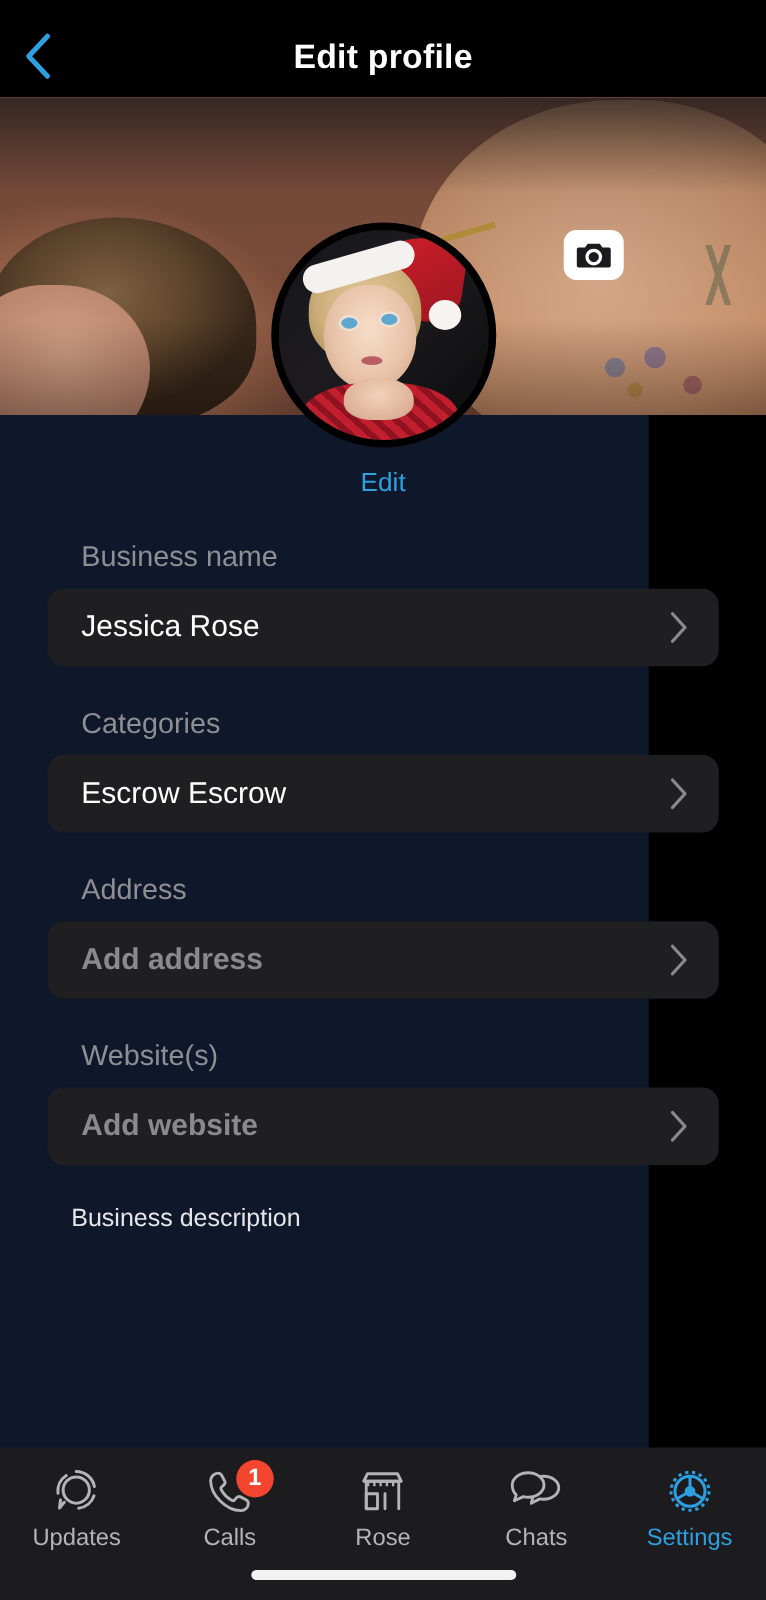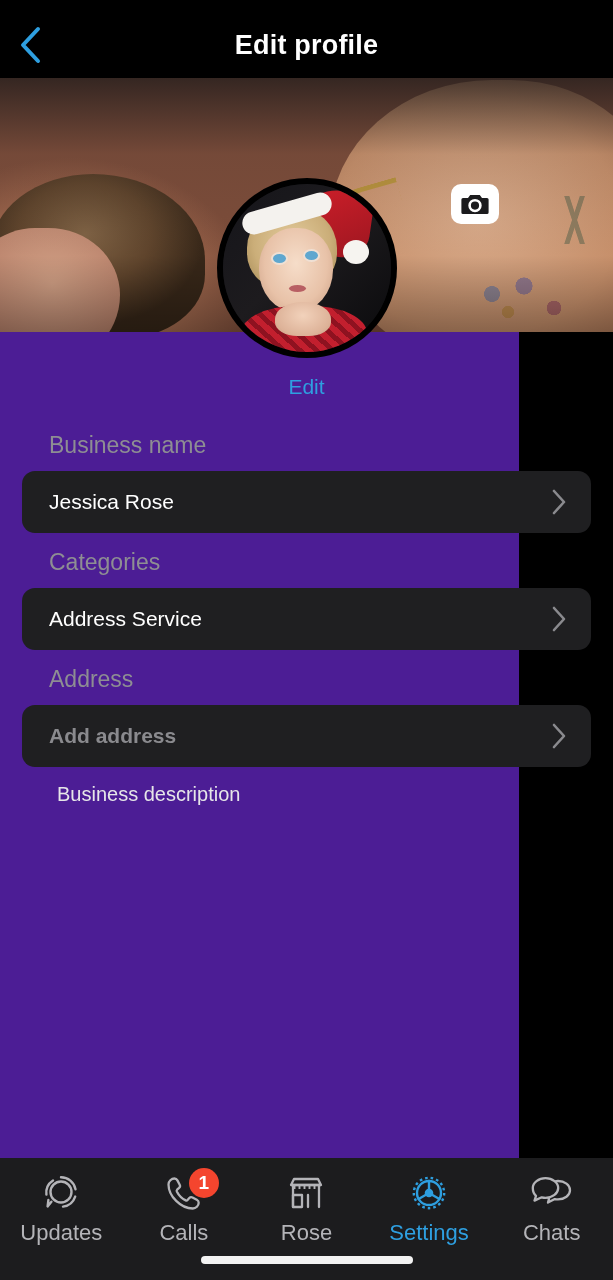--- a/index.html
+++ b/index.html
@@ -2,21 +2,21 @@
 <html><head>
 <meta charset="utf-8">
 <style>
   * { margin:0; padding:0; box-sizing:border-box; }
   html, body {
     width:613px; height:1280px;
     background:#000;
     font-family:"Liberation Sans", sans-serif;
     overflow:hidden;
   }
-  .phone { position:relative; width:519px; height:1280px; background:#4c1d95;border-radius:16px; }
+  .phone { position:relative; width:519px; height:1280px; background:#0f172a;border-radius:16px; }
 
   
   .navbar {
     position:absolute; top:0; left:0; width:613px; height:78px;
     background:#000;
   }
   .back-btn {
     position:absolute; left:8px; top:22px;
     width:46px; height:46px;
     display:flex; align-items:center; justify-content:center;
@@ -147,33 +147,33 @@
 
   
   .edit-link {
     position:absolute; left:0; top:375px; width:613px;
     text-align:center; color:#2e9fe0;
     font-size:21px; cursor:pointer;
   }
 
   
   .form { position:absolute; left:0; top:432px; width:613px; }
-  .field-group { margin-bottom:16px; padding:0 22px; }
+  .field-group { margin-bottom:32px; padding:0 38px; }
   .field-label {
     color:#8e8e93; font-size:23px; margin-bottom:12px; padding-left:27px;
   }
   .field-box {
     position:relative;
     height:62px; border-radius:13px;
     background:#1f1f21;
     display:flex; align-items:center;
     padding:0 27px;
     cursor:pointer;
   }
-  .field-value { color:#fff; font-size:21px; }
+  .field-value { color:#fff; font-size:24px; }
   .field-value.placeholder { color:#8a8a8e;font-weight:bold; }
   .field-chevron {
     position:absolute; right:24px; top:50%; transform:translateY(-50%);
     display:flex; align-items:center;
   }
   .desc-label {
     padding:0 30px 0 57px; color:#e6e6e8; font-size:20px; margin-top:4px;
   }
 
   
@@ -183,21 +183,21 @@
     display:flex; align-items:flex-start;
     padding-top:14px;
     z-index:20;
   }
   .tab {
     flex:1; display:flex; flex-direction:column;
     align-items:center; gap:6px; cursor:pointer; position:relative;
   }
   .tab-icon { position:relative; width:44px; height:42px;
     display:flex; align-items:center; justify-content:center; }
-  .tab-label { color:#b4b4b8; font-size:22px; }
+  .tab-label { color:#b4b4b8; font-size:19px; }
   .tab.active .tab-label { color:#2e9fe0; }
   .badge {
     position:absolute; left:27px; top:-4px;
     min-width:30px; height:30px; padding:0 6px;
     background:#f4452e; border-radius:15px;
     color:#fff; font-size:19px; font-weight:bold;
     display:flex; align-items:center; justify-content:center;
   }
   .home-indicator {
     position:absolute; left:50%; bottom:16px; transform:translateX(-50%);
@@ -262,41 +262,52 @@
             <polyline points="3,3 13,14 3,25" fill="none" stroke="#8a8a8e" stroke-width="2.6" stroke-linecap="round" stroke-linejoin="round"></polyline>
           </svg>
         </span>
       </div>
     </div>
 
 
     <div class="field-group">
       <div class="field-label">Categories</div>
       <div class="field-box">
-        <span class="field-value">Address Service</span>
+        <span class="field-value">Escrow Escrow</span>
         <span class="field-chevron">
           <svg width="16" height="28" viewBox="0 0 16 28">
             <polyline points="3,3 13,14 3,25" fill="none" stroke="#8a8a8e" stroke-width="2.6" stroke-linecap="round" stroke-linejoin="round"></polyline>
           </svg>
         </span>
       </div>
     </div>
 
     <div class="field-group">
       <div class="field-label">Address</div>
       <div class="field-box">
         <span class="field-value placeholder">Add address</span>
         <span class="field-chevron">
           <svg width="16" height="28" viewBox="0 0 16 28">
             <polyline points="3,3 13,14 3,25" fill="none" stroke="#8a8a8e" stroke-width="2.6" stroke-linecap="round" stroke-linejoin="round"></polyline>
           </svg>
         </span>
       </div>
     </div>
 
+    <div class="field-group">
+      <div class="field-label">Website(s)</div>
+      <div class="field-box">
+        <span class="field-value placeholder">Add website</span>
+        <span class="field-chevron">
+          <svg width="16" height="28" viewBox="0 0 16 28">
+            <polyline points="3,3 13,14 3,25" fill="none" stroke="#8a8a8e" stroke-width="2.6" stroke-linecap="round" stroke-linejoin="round"></polyline>
+          </svg>
+        </span>
+      </div>
+    </div>
 
     <div class="desc-label">Business description</div>
   </div>
 
   <div class="tabbar">
 
     <div class="tab">
       <span class="tab-icon">
         <svg width="40" height="40" viewBox="0 0 40 40">
           <circle cx="20" cy="19" r="10.5" fill="none" stroke="#b4b4b8" stroke-width="2.4"></circle>
@@ -326,40 +337,40 @@
           <path d="M5 11h30" stroke="#b4b4b8" stroke-width="2.3"></path>
           <path d="M7 11v22M33 11v22" stroke="#b4b4b8" stroke-width="2.3" stroke-linecap="round"></path>
           <path d="M7 33h9V21H7z" fill="none" stroke="#b4b4b8" stroke-width="2.3" stroke-linejoin="round"></path>
           <path d="M8.5 11v4M13.5 11v4M18.5 11v4M23.5 11v4M28.5 11v4" stroke="#b4b4b8" stroke-width="1.9"></path>
           <path d="M22 33V21" stroke="#b4b4b8" stroke-width="2.3" stroke-linecap="round"></path>
         </svg>
       </span>
       <span class="tab-label">Rose</span>
     </div>
 
+    <div class="tab">
+      <span class="tab-icon">
+        <svg width="42" height="36" viewBox="0 0 42 36">
+          <path d="M27 6c6.6 0 12 4.1 12 9.2 0 5.1-5.4 9.2-12 9.2-1.1 0-2.2-.1-3.2-.3L17 27.6l1.1-4.2C16.2 21.8 15 18.7 15 15.2 15 10.1 20.4 6 27 6z" fill="none" stroke="#b4b4b8" stroke-width="2.3" stroke-linejoin="round"></path>
+          <path d="M14.5 3.2c7 0 12.7 4.4 12.7 9.8 0 5.4-5.7 9.8-12.7 9.8-1.3 0-2.6-.2-3.8-.5l-7.2 3.3 1.5-4.8C2.9 19 1.8 16.2 1.8 13 1.8 7.6 7.5 3.2 14.5 3.2z" fill="#1c1c1e" stroke="#b4b4b8" stroke-width="2.3" stroke-linejoin="round"></path>
+        </svg>
+      </span>
+      <span class="tab-label">Chats</span>
+    </div>
+
     <div class="tab active">
       <span class="tab-icon">
         <svg width="42" height="42" viewBox="0 0 42 42">
           <g fill="none" stroke="#2e9fe0" stroke-width="2.4">
             <circle cx="21" cy="21" r="15.2" stroke-dasharray="2.6 3.0"></circle>
             <circle cx="21" cy="21" r="12"></circle>
             <circle cx="21" cy="21" r="3.1" fill="#2e9fe0"></circle>
             <path d="M21 21 21 9M21 21 31.4 27M21 21 10.6 27" stroke-linecap="round"></path>
           </g>
         </svg>
       </span>
       <span class="tab-label">Settings</span>
     </div>
 
-    <div class="tab">
-      <span class="tab-icon">
-        <svg width="42" height="36" viewBox="0 0 42 36">
-          <path d="M27 6c6.6 0 12 4.1 12 9.2 0 5.1-5.4 9.2-12 9.2-1.1 0-2.2-.1-3.2-.3L17 27.6l1.1-4.2C16.2 21.8 15 18.7 15 15.2 15 10.1 20.4 6 27 6z" fill="none" stroke="#b4b4b8" stroke-width="2.3" stroke-linejoin="round"></path>
-          <path d="M14.5 3.2c7 0 12.7 4.4 12.7 9.8 0 5.4-5.7 9.8-12.7 9.8-1.3 0-2.6-.2-3.8-.5l-7.2 3.3 1.5-4.8C2.9 19 1.8 16.2 1.8 13 1.8 7.6 7.5 3.2 14.5 3.2z" fill="#1c1c1e" stroke="#b4b4b8" stroke-width="2.3" stroke-linejoin="round"></path>
-        </svg>
-      </span>
-      <span class="tab-label">Chats</span>
-    </div>
-
     <div class="home-indicator"></div>
   </div>
 
 </div>
 
 </body></html>

